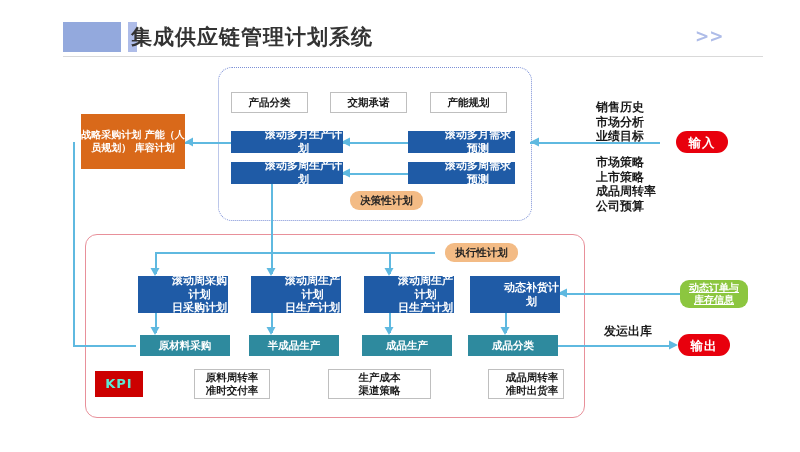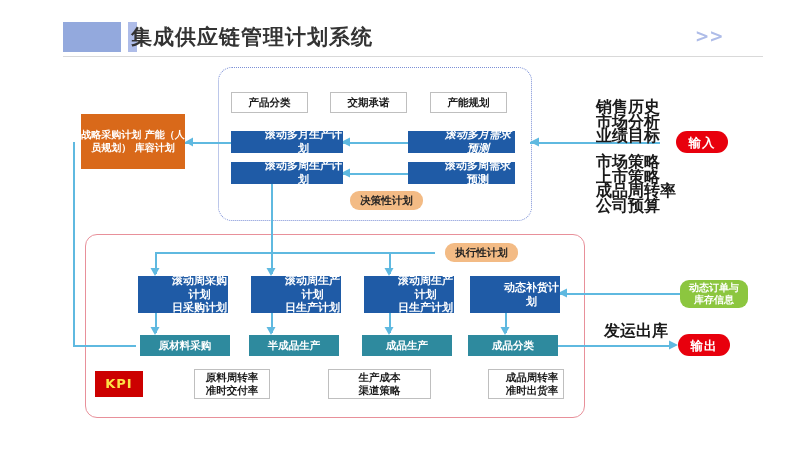--- a/index.html
+++ b/index.html
@@ -20,29 +20,29 @@
   .red-box{position:absolute;left:85px;top:234px;width:498px;height:182px;
     border:1.3px solid #e8909a;border-radius:12px;background:transparent;}
 
   
   .box{position:absolute;box-sizing:border-box;display:flex;align-items:center;
     justify-content:center;text-align:center;font-weight:bold;line-height:1.25;}
   .b-white{background:#ffffff;border:1px solid #bfbfbf;color:#1a1a1a;font-size:10.5px;}
   .b-blue{background:#1f5ba6;color:#ffffff;font-size:11px;padding-left:33px;}
   .b-teal{background:#2e8a9e;color:#ffffff;font-size:10.5px;}
   .b-orange{background:#d9691a;color:#ffffff;font-size:10px;}
-  .b-kpi{background:#cc0000;color:#fde047;font-size:13px;letter-spacing:1px;}
+  .b-kpi{background:#cc0000;color:#5eead4;font-size:13px;letter-spacing:1px;}
 
   .pill{position:absolute;box-sizing:border-box;display:flex;align-items:center;
     justify-content:center;text-align:center;font-weight:bold;line-height:1.2;}
   .p-orange{background:#f3bb85;color:#222222;border-radius:9px;font-size:10.5px;margin-left:17px;}
   .p-red{background:#e8000d;color:#ffffff;border-radius:11px;font-size:12.5px;letter-spacing:1px;}
-  .p-green{background:#8cc63f;color:#ffffff;border-radius:9px;font-size:10px;}
+  .p-green{background:#8cc63f;color:#ffffff;border-radius:9px;font-size:10px;text-decoration:underline;}
 
-  .sidetxt{position:absolute;font-size:16px;font-weight:bold;color:#1a1a1a;line-height:14.5px;white-space:pre-line;}
+  .sidetxt{position:absolute;font-size:12px;font-weight:bold;color:#1a1a1a;line-height:14.5px;white-space:pre-line;}
 
   
   .ln{position:absolute;background:#5fb9e0;}
   .lnh{height:1.6px;}
   .lnv{width:1.6px;}
   svg.arrows{position:absolute;left:0;top:0;width:800px;height:452px;pointer-events:none;}
 </style>
 </head>
 <body>
 
@@ -103,21 +103,21 @@
 
   <div class="box b-orange" style="left:81px;top:114px;width:104px;height:55px;">战略采购计划
 产能（人员规划）
 库容计划</div>
 
   <div class="box b-white" style="left:231px;top:92px;width:77px;height:21px;">产品分类</div>
   <div class="box b-white" style="left:330px;top:92px;width:77px;height:21px;">交期承诺</div>
   <div class="box b-white" style="left:430px;top:92px;width:77px;height:21px;">产能规划</div>
 
   <div class="box b-blue" style="left:231px;top:131px;width:112px;height:22px;">滚动多月生产计划</div>
-  <div class="box b-blue" style="left:408px;top:131px;width:107px;height:22px;font-style:italic;">滚动多月需求预测</div>
+  <div class="box b-blue" style="left:408px;top:131px;width:107px;height:22px;">滚动多月需求预测</div>
 
   <div class="box b-blue" style="left:231px;top:162px;width:112px;height:22px;">滚动多周生产计划</div>
   <div class="box b-blue" style="left:408px;top:162px;width:107px;height:22px;">滚动多周需求预测</div>
 
   <div class="pill p-orange" style="left:333px;top:191px;width:73px;height:19px;">决策性计划</div>
 
   <div class="pill p-orange" style="left:428px;top:243px;width:73px;height:19px;">执行性计划</div>
 
   <div class="box b-blue" style="left:138px;top:276px;width:90px;height:37px;white-space:pre-line;">滚动周采购计划
 日采购计划</div>

